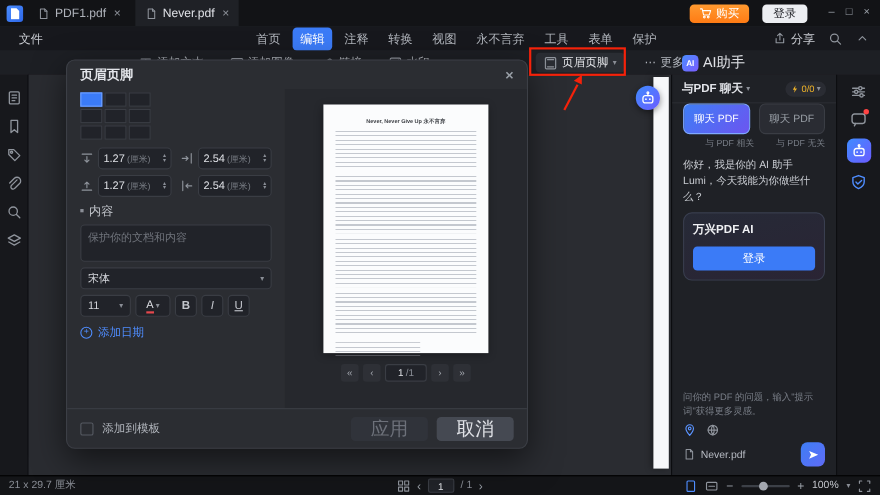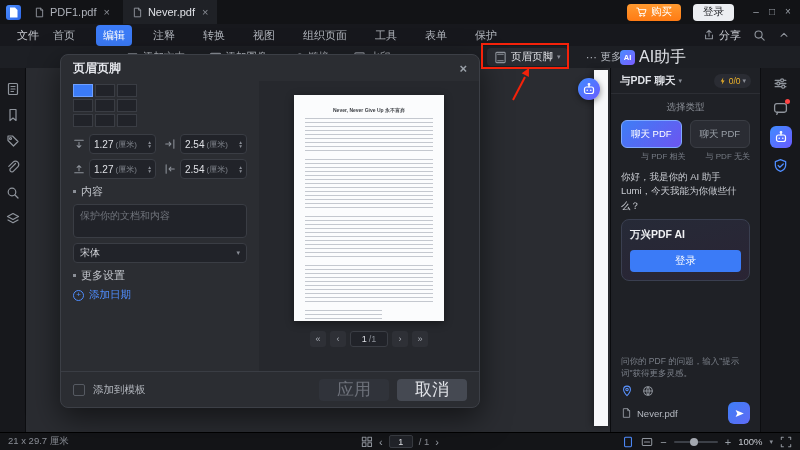--- a/index.html
+++ b/index.html
@@ -16,36 +16,36 @@
 .tclose{color:#8a8e96;font-size:11px;margin-left:2px}
 .tspacer{flex:1}
 .buy{display:flex;align-items:center;gap:4px;height:17px;padding:0 9px;border-radius:4px;background:linear-gradient(180deg,#ff9a30,#ff7b14);color:#fff;font-size:10.5px;border:none}
 .login{height:17px;padding:0 10px;border-radius:4px;background:#eceef2;color:#1c1e23;font-size:10.5px;display:flex;align-items:center;margin-left:8px;border:none}
 .winbtns{display:flex;margin-left:10px;margin-right:4px}
 .winbtns span{width:16px;text-align:center;color:#9aa0a8;font-size:10px;line-height:24px}
 
 
 .menubar{position:absolute;top:24px;left:0;right:0;height:22px;background:#17181d;display:flex;align-items:center;padding:0 10px}
 .mfile{color:#c9ccd2;padding:2px 7px}
-.mitems{display:flex;gap:14px;}
+.mitems{display:flex;gap:4px;margin-left:180px}
 .mi{padding:3px 7px;color:#b2b6bd;border-radius:4px;white-space:nowrap}
 .mi.active{background:#3b7bf7;color:#fff}
 .mright{margin-left:auto;display:flex;align-items:center;gap:12px}
 .share{display:flex;gap:4px;align-items:center;color:#c9ccd2}
 
 
 .toolbar{position:absolute;top:46px;left:0;right:0;height:22px;background:#1d1f24;display:flex;align-items:center;padding-left:126px;gap:16px}
 .ti{display:flex;align-items:center;gap:4px;color:#b2b6bd;font-size:10.5px;white-space:nowrap}
 .caret{font-size:7px;color:#8a8e96}
 .tb-abs{position:absolute;top:2px;height:18px;display:flex;align-items:center;gap:4px}
 .tb-hf{left:487px;color:#e2e4e8;background:#2a2d33;padding:0 7px;border-radius:4px}
 .tb-more{left:586px;color:#b2b6bd}
 .tb-ai{left:620px}
 .aibadge{width:15px;height:15px;border-radius:4px;background:linear-gradient(135deg,#4a8dff,#7b5cff);color:#fff;font-size:7.5px;font-weight:bold;display:flex;align-items:center;justify-content:center}
-.ailabel{color:#dfe1e6;font-size:16px}
+.ailabel{color:#dfe1e6;font-size:13px}
 
 
 .main{position:absolute;top:68px;bottom:18px;left:0;right:0;display:flex}
 .lstrip{width:26px;background:#17181c;border-right:1px solid #0c0d10;display:flex;flex-direction:column;align-items:center;padding-top:14px;gap:12px}
 .docarea{flex:1;background:#2a2c31;position:relative}
 .psliver{position:absolute;right:2px;top:2px;bottom:6px;width:14px;background:#f7f8fa;box-shadow:-2px 0 6px rgba(0,0,0,.35)}
 .fab{position:absolute;right:10px;top:10px;width:22px;height:22px;border-radius:50%;background:linear-gradient(135deg,#3f8cff,#6b5bff);display:flex;align-items:center;justify-content:center;box-shadow:0 2px 6px rgba(0,0,0,.45)}
 .aipanel{width:150px;background:#1f2126;border-left:1px solid #0c0d10;display:flex;flex-direction:column;overflow:hidden}
 .rstrip{width:40px;background:#17181c;border-left:1px solid #0c0d10;display:flex;flex-direction:column;align-items:center;padding-top:8px;gap:10px}
 
@@ -177,21 +177,21 @@
 </div>
 
 <div class="menubar">
   <span class="mfile">文件</span>
   <div class="mitems">
     <span class="mi">首页</span>
     <span class="mi active">编辑</span>
     <span class="mi">注释</span>
     <span class="mi">转换</span>
     <span class="mi">视图</span>
-    <span class="mi">组织页面</span>
+    <span class="mi">永不言弃</span>
     <span class="mi">工具</span>
     <span class="mi">表单</span>
     <span class="mi">保护</span>
   </div>
   <div class="mright">
     <span class="share">
       <svg width="12" height="12" viewBox="0 0 14 14" class="ic">
           <path d="M7 1.5v7M4.5 4L7 1.5 9.5 4"></path>
           <path d="M3 7v4.5h8V7"></path>
         </svg>
@@ -305,21 +305,20 @@
       <span class="caret">▾</span>
       <span class="quota">
         <svg width="8" height="10" viewBox="0 0 14 14">
             <path d="M7.5 1L3 8h3l-1 5 4.8-7H6.5z" fill="#f0b429"></path>
           </svg>
         <span class="qtext">0/0</span>
         <span class="caret">▾</span>
       </span>
     </div>
 
-    <div class="seltype">选择类型</div>
 
     <div class="cards">
       <div class="card on">聊天 PDF</div>
       <div class="card off">聊天 PDF</div>
     </div>
     <div class="csubs">
       <span class="csub">与 PDF 相关</span>
       <span class="csub">与 PDF 无关</span>
     </div>
 
@@ -464,25 +463,34 @@
 
       <div class="slab">
           <span class="sq"></span>
           <span>内容</span>
         </div>
       <div class="txtarea">保护你的文档和内容</div>
       <div class="sel">
           <span>宋体</span>
           <span class="caret">▾</span>
         </div>
-
-      <div class="slab">
-          <span class="sq"></span>
-          <span>更多设置</span>
-        </div>
+      <div class="fontrow">
+        <div class="sel sz">
+            <span>11</span>
+            <span class="caret">▾</span>
+          </div>
+        <div class="btnA">
+            <span class="Aletter">A</span>
+            <span class="caret">▾</span>
+          </div>
+        <div class="biu b">B</div>
+        <div class="biu i">I</div>
+        <div class="biu u">U</div>
+      </div>
+
       <div class="addlink">
           <span class="pluscirc">+</span>
           <span>添加日期</span>
         </div>
 
     </div>
 
     <div class="dprev">
       <div class="page">
         <div class="phead">Never, Never Give Up 永不言弃</div>

